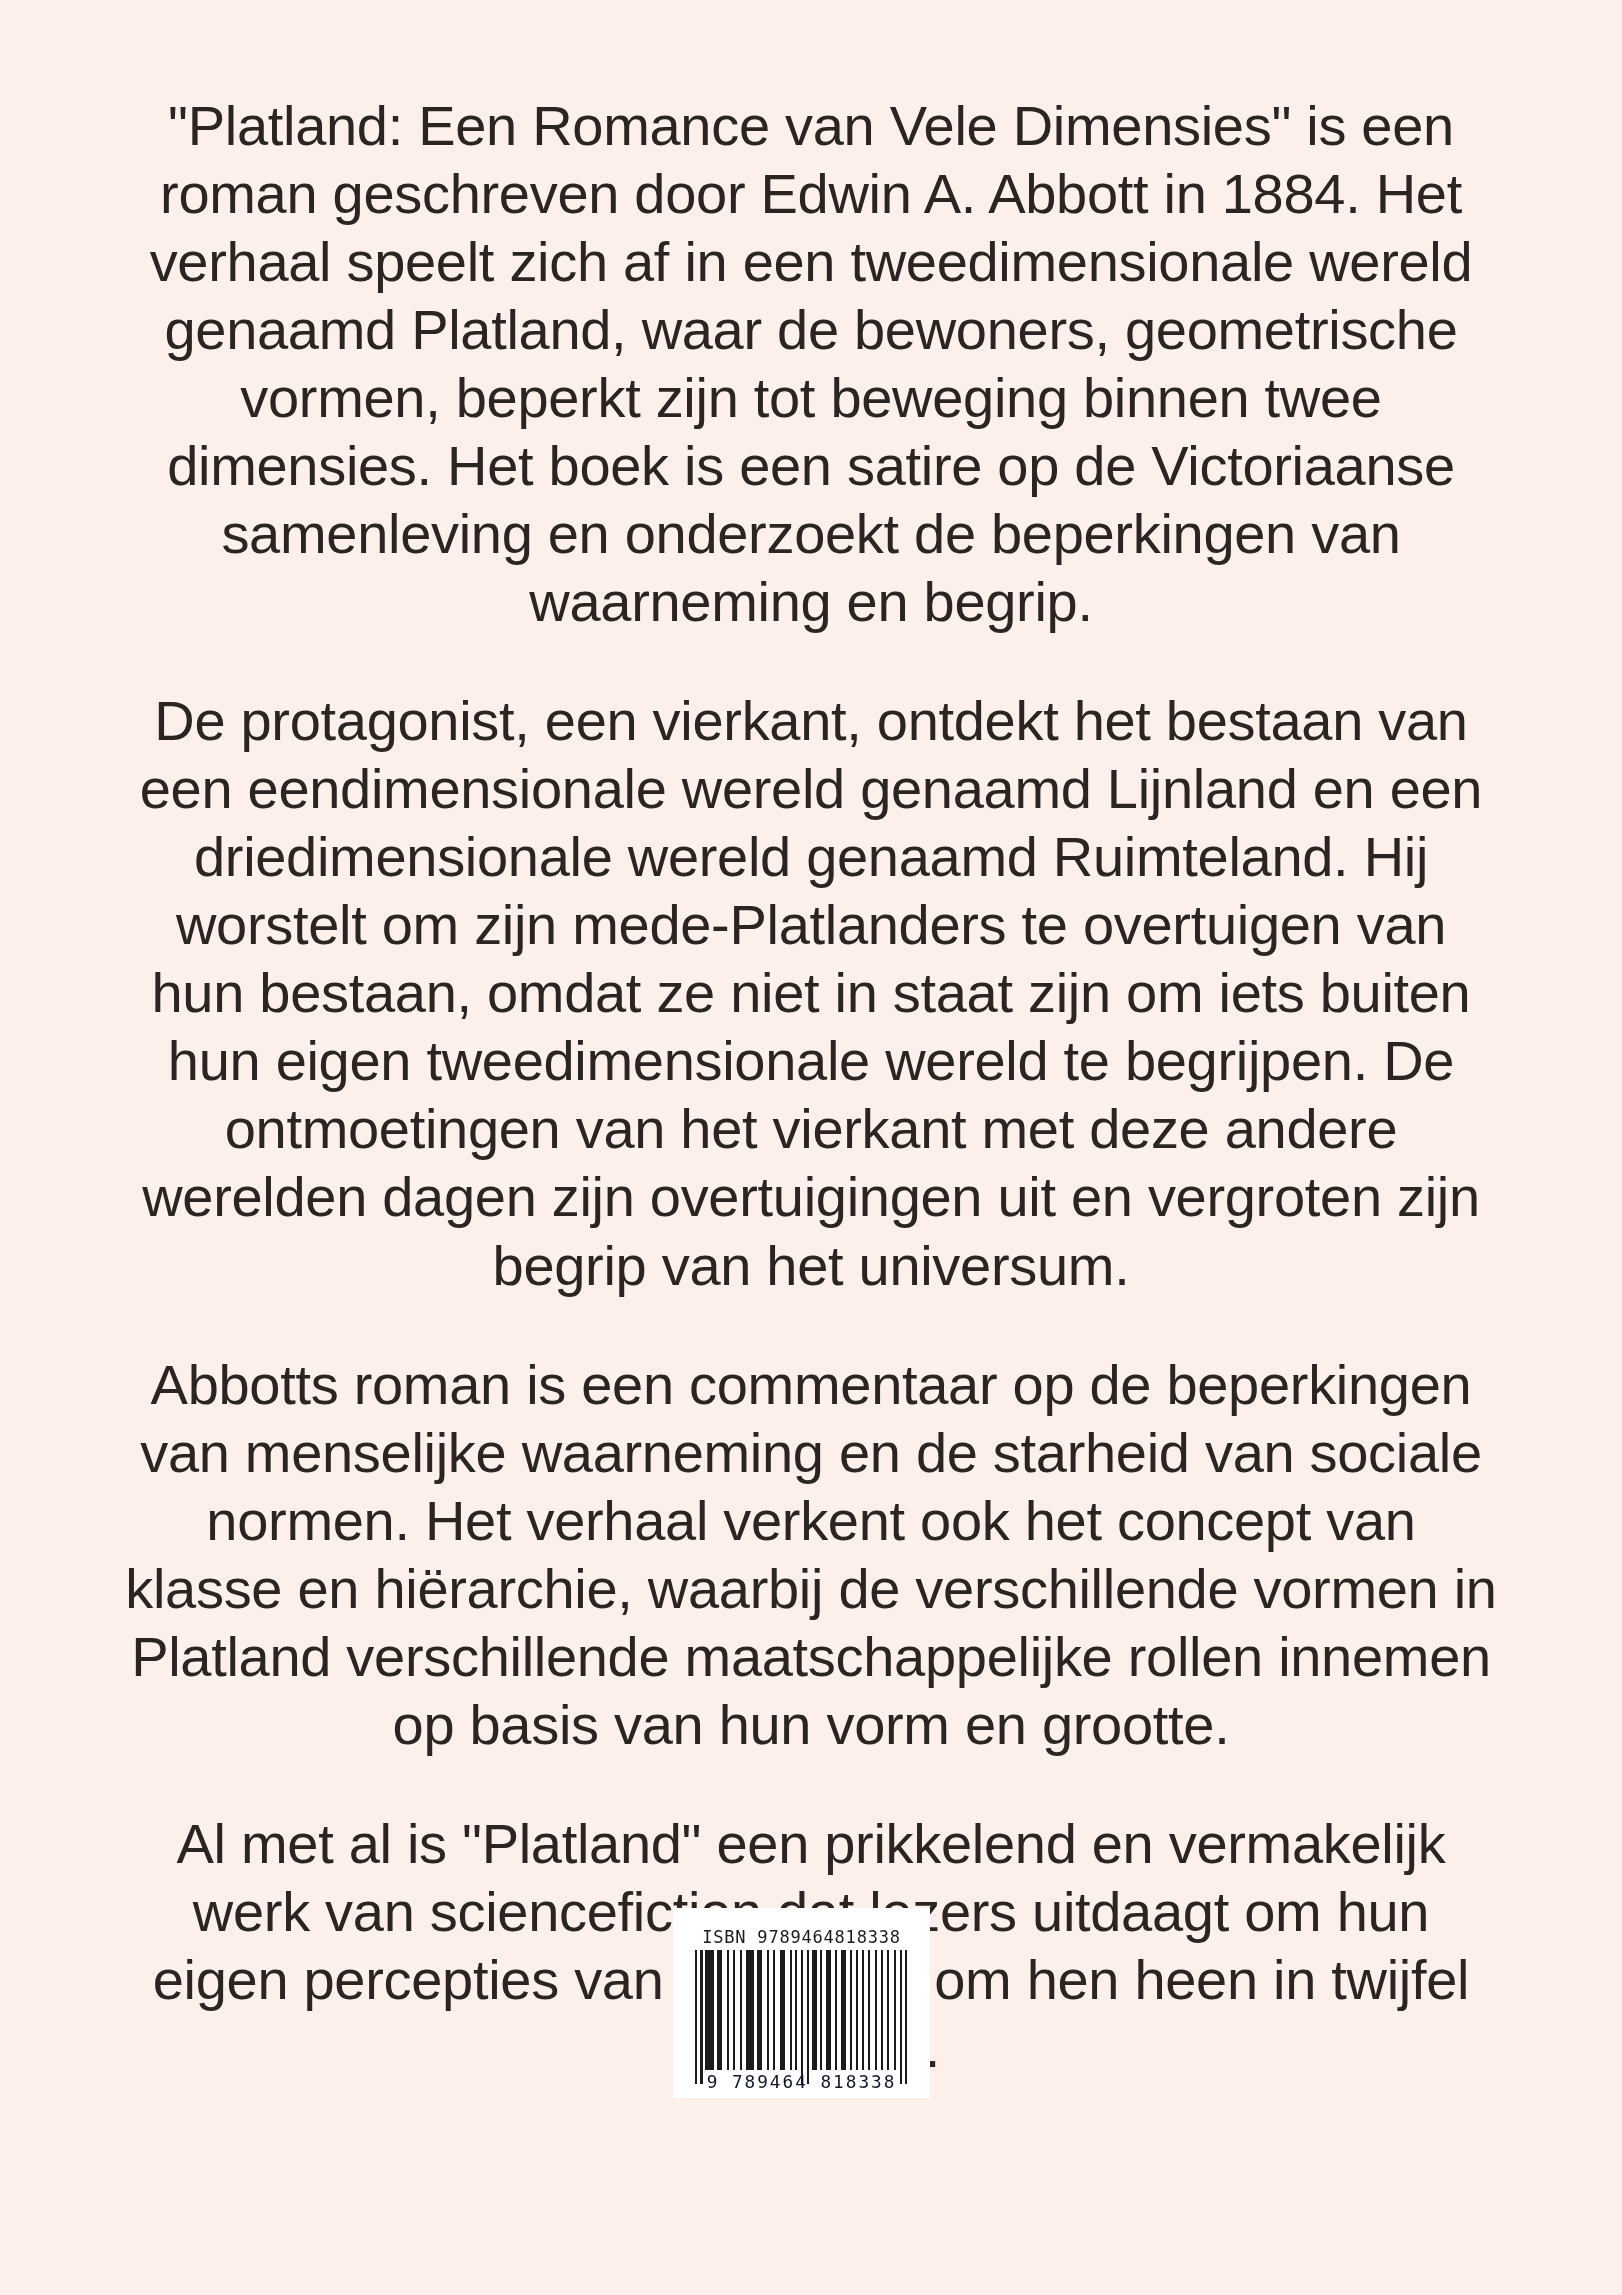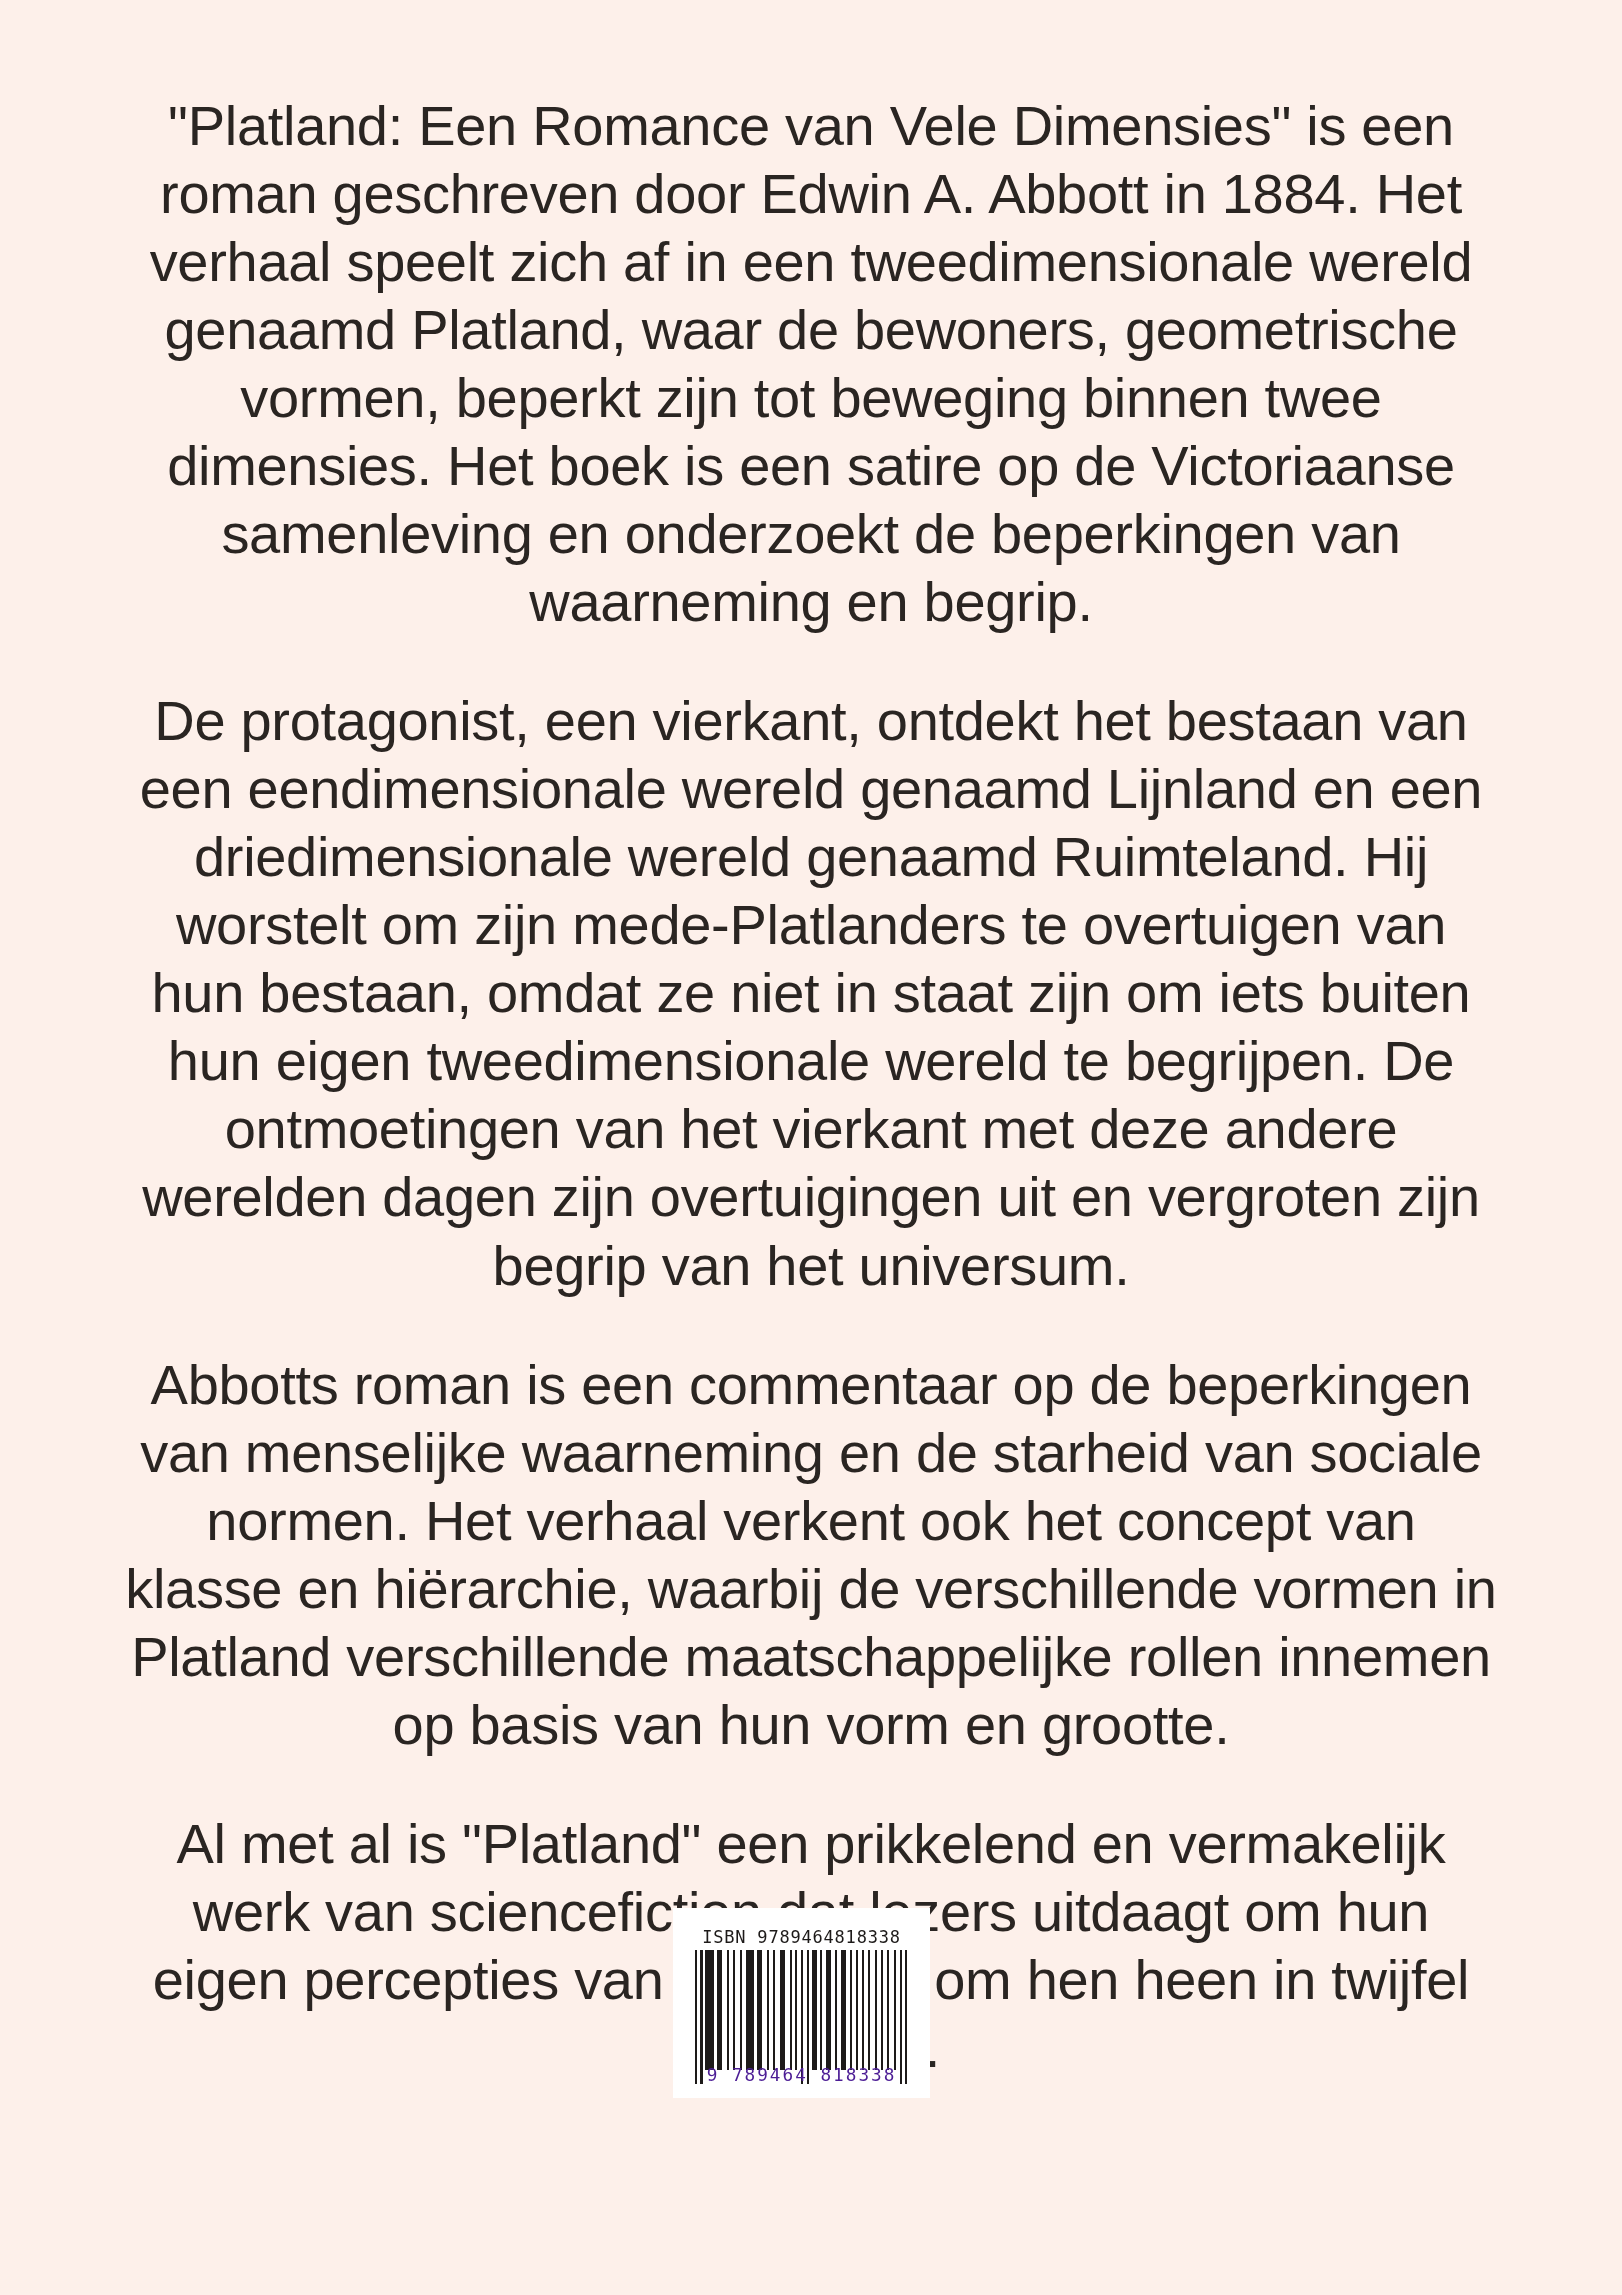--- a/index.html
+++ b/index.html
@@ -85,23 +85,23 @@
 
   .barcode-digits {
     position: absolute;
     left: 0;
     bottom: 0;
     width: 257px;
     text-align: center;
     font-family: "DejaVu Sans Mono", monospace;
     font-size: 17.7px;
     letter-spacing: 2px;
-    color: #4c1d95;
+    color: #0f172a;
     line-height: 1;
-    padding-bottom: 13px;
+    padding-bottom: 6px;
     white-space: nowrap;
   }
 </style>
 </head>
 <body style="background: rgb(253, 240, 234); color: rgb(42, 37, 34);">
 
 <div class="page">
 
   <div class="blurb">
     <p class="para regular">"Platland: Een Romance van Vele Dimensies" is een roman geschreven door Edwin A. Abbott in 1884. Het verhaal speelt zich af in een tweedimensionale wereld genaamd Platland, waar de bewoners, geometrische vormen, beperkt zijn tot beweging binnen twee dimensies. Het boek is een satire op de Victoriaanse samenleving en onderzoekt de beperkingen van waarneming en begrip.</p>

